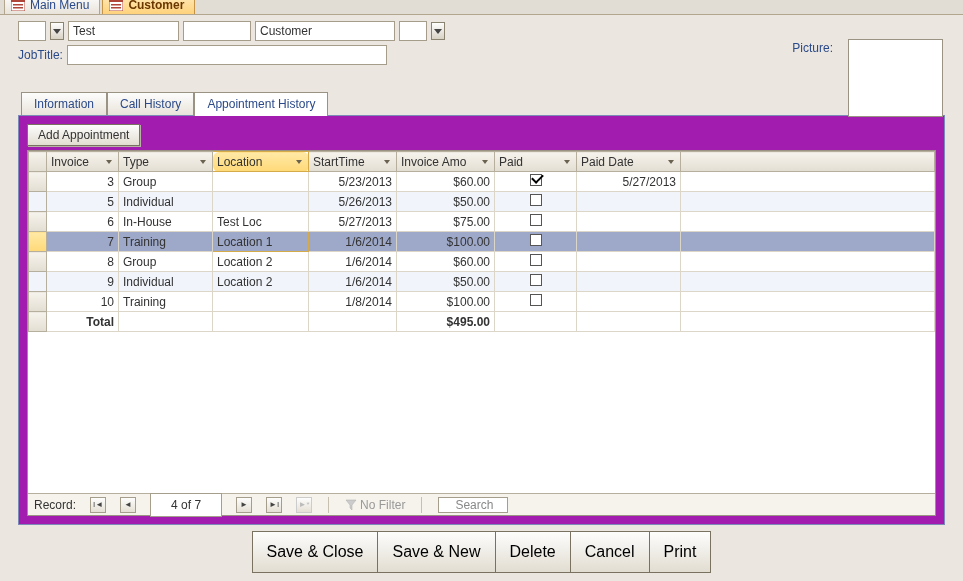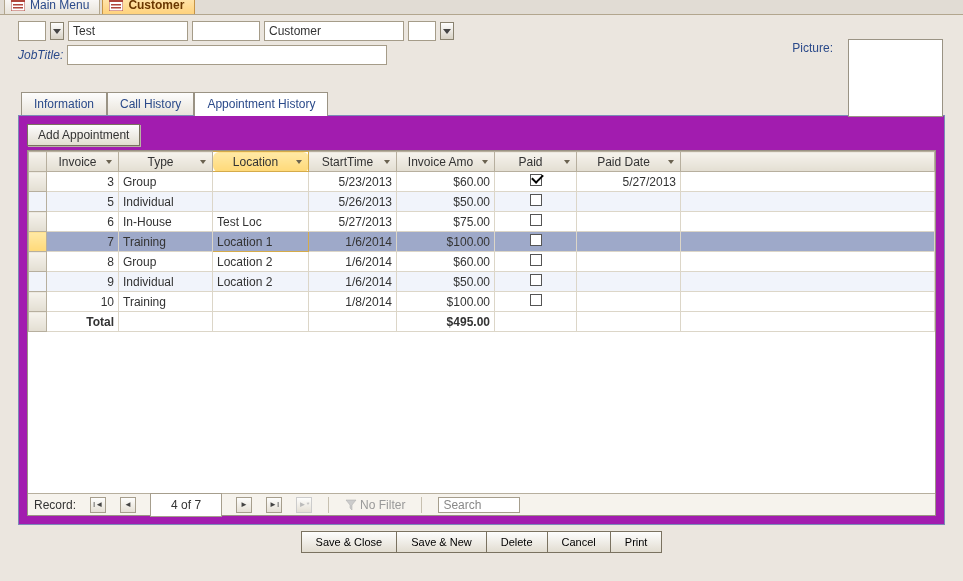--- a/index.html
+++ b/index.html
@@ -52,21 +52,21 @@
   .grid col.c5 { width:98px; }
   .grid col.c6 { width:82px; }
   .grid col.c7 { width:104px; }
   .grid col.fill { width:auto; }
 
   .grid th { background:linear-gradient(#f6f3ed,#e3ded2); border:1px solid #b7af9e; padding:2px 4px; text-align:left; font-weight:normal; color:#333; position:relative; height:20px; }
   .grid th .th-wrap { display:flex; align-items:center; justify-content:space-between; }
   .grid th .dd { width:10px; height:10px; display:inline-flex; align-items:center; justify-content:center; }
   .grid th .dd::after { content:""; border-left:3px solid transparent; border-right:3px solid transparent; border-top:4px solid #6a6250; }
   .grid th.sorted { background:linear-gradient(#ffe9a6,#ffd978); border-color:#d5ab4a;border-radius:6px; }
-  .grid th.center .th-wrap .lbl { flex:1; text-align:center; }
+  .grid th.center .th-wrap .lbl { flex:1; text-align:left; }
 
   .grid td { border:1px solid #dcd6c8; padding:2px 4px; height:20px; background:#fff; }
   .grid tr.alt td { background:#f1f4fb; }
   .grid tr.selected td { background:#9ea9c9; }
   .grid td.sel { background:linear-gradient(#f6f3ed,#e3ded2); border:1px solid #b7af9e; }
   .grid tr.selected td.sel { background:linear-gradient(#ffe9a6,#ffd978); }
   .grid td.right { text-align:right; }
   .grid td.center { text-align:center; }
   .grid td.active-cell { border:1px solid #d5ab4a; background:#fff; }
   .grid tr.total td { font-weight:bold; background:#fff; }
@@ -77,25 +77,25 @@
 
   .grid-fill { flex:1; background:#fff; }
 
   
   .record-nav { display:flex; align-items:center; gap:14px; border-top:1px solid #b7af9e; padding:2px 6px; background:#f6f3ed; height:22px; }
   .navbtn { width:16px; height:16px; border:1px solid #a69e8d; background:linear-gradient(#fdfdfc,#e5e0d5); display:flex; align-items:center; justify-content:center; font-size:8px; color:#444; }
   .navbtn.disabled { color:#bbb; border-color:#ccc; }
   .rec-input { border:1px solid #a69e8d; background:#fff; padding:0 20px; height:24px; min-width:44px; display:inline-flex; align-items:center; }
   .nav-sep { width:1px; height:16px; background:#c7c0b0; margin:0 2px; }
   .nofilter { display:flex; align-items:center; gap:3px; color:#999; }
-  .search-input { border:1px solid #a69e8d; background:#fff; height:16px; padding:0 4px; color:#888; width:82px; display:inline-flex; align-items:center; }
+  .search-input { border:1px solid #a69e8d; background:#fff; height:16px; padding:0 16px; color:#888; width:70px; display:inline-flex; align-items:center; }
 
   
   .action-bar { display:flex; justify-content:center; gap:0; margin-top:6px; }
-  .action-bar button { padding:4px 14px; border:1px solid #7a7260; background:linear-gradient(#fdfdfd,#e2ddd1); font-family:inherit; font-size:11px; }
+  .action-bar button { padding:11px 14px; border:1px solid #7a7260; background:linear-gradient(#fdfdfd,#e2ddd1); font-family:inherit; font-size:16px; }
   .action-bar button + button { border-left:none; }
 </style>
 </head>
 <body>
 
 <div class="window-tabs">
   <div class="window-tab">
     <span class="tab-icon">
       <svg width="14" height="12">
           <rect x="0" y="0" width="14" height="12" fill="#fff" stroke="#b0453a"></rect>
@@ -120,32 +120,32 @@
 </div>
 
 <div class="form-body" style="position:relative;">
 
   <span class="picture-label label">Picture:</span>
   <div class="picture-box"></div>
 
   <div class="header-row">
     <div class="field-box" style="width:28px;"></div>
     <div class="combo-btn"></div>
-    <div class="field-box" style="width:120px;">
+    <div class="field-box" style="width:111px;">
         <span>Test</span>
       </div>
     <div class="field-box" style="width:68px;"></div>
     <div class="field-box" style="width:140px;">
         <span>Customer</span>
       </div>
     <div class="field-box" style="width:28px;"></div>
     <div class="combo-btn"></div>
   </div>
   <div class="header-row">
-    <span class="label" style="font-style:italic;">JobTitle:</span>
+    <span class="label" style="">JobTitle:</span>
     <div class="field-box" style="width:320px;"></div>
   </div>
 
   <div class="content-tabs">
     <div class="ctab">Information</div>
     <div class="ctab">Call History</div>
     <div class="ctab active">Appointment History</div>
   </div>
 
   <div class="content-pane">

